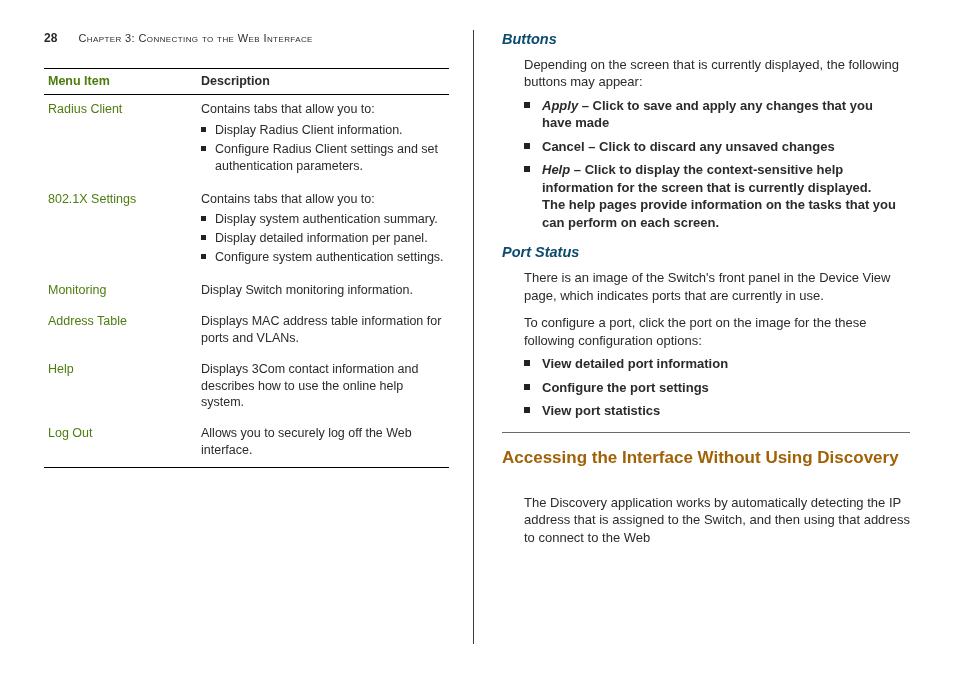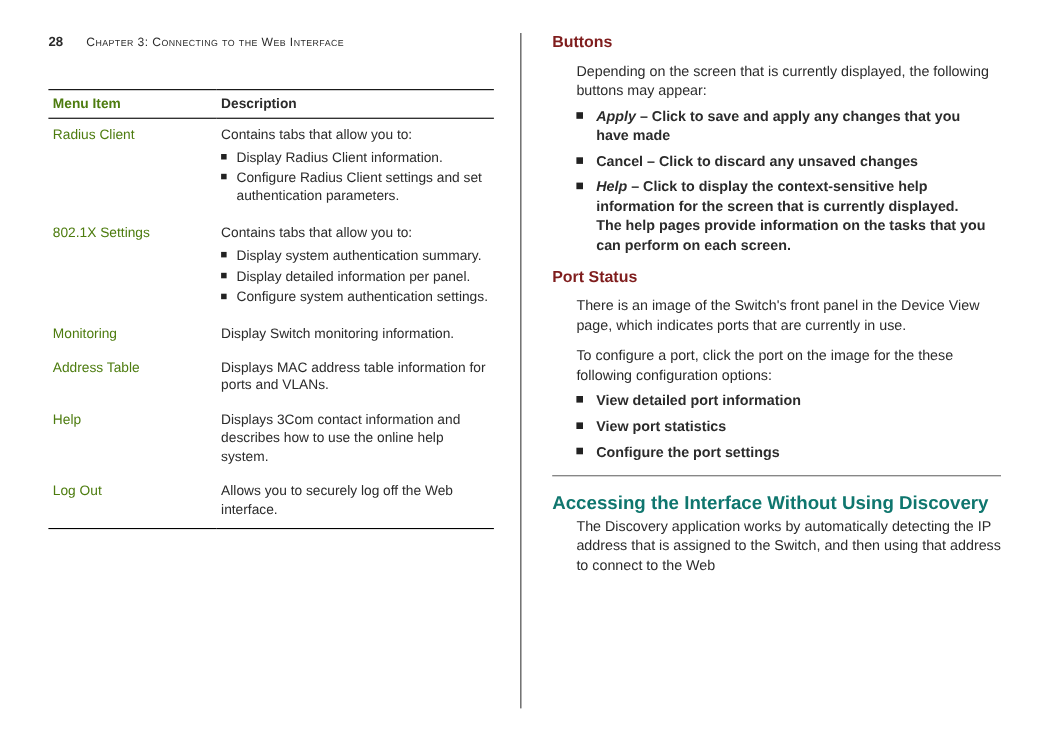--- a/index.html
+++ b/index.html
@@ -26,21 +26,21 @@
     box-sizing: border-box;
     border-right: 1px solid #3a3a3a;
   }
   .col-right {
     flex: 1 1 auto;
     padding-left: 28px;
     box-sizing: border-box;
   }
   .running-head {
     font-size: 11px;
-    margin-bottom: 34px;
+    margin-bottom: 22px;
   }
   .running-head .pg {
     font-weight: 700;
     font-size: 12px;
     margin-right: 18px;
   }
   .running-head .chap {
     font-variant: small-caps;
     letter-spacing: 0.4px;
   }
@@ -86,27 +86,28 @@
     left: 0;
     top: 5px;
     width: 5px;
     height: 5px;
     background: #222;
   }
   h2.sub {
     font-size: 14.5px;
     font-weight: 700;
     margin: 0 0 6px 0;
-    color: #7f1d1d;
+    color: #0c4a6e;
+    font-style: italic;
   }
   h1.section {
     font-size: 17px;
     font-weight: 700;
-    margin: 14px 0 0 0;
-    color: #0f766e;
+    margin: 14px 0 24px 0;
+    color: #a16207;
   }
   hr.thin {
     border: none;
     border-top: 1px solid #6a6a6a;
     margin: 4px 0 10px 0;
   }
   .body-text {
     margin: 0 0 10px 0;
     padding-left: 22px;
   }
@@ -208,22 +209,22 @@
         <li><span class="italic">Apply</span> – Click to save and apply any changes that you have made</li>
         <li>Cancel – Click to discard any unsaved changes</li>
         <li><span class="italic">Help</span> – Click to display the context-sensitive help information for the screen that is currently displayed. The help pages provide information on the tasks that you can perform on each screen.</li>
       </ul>
 
     <h2 class="sub">Port Status</h2>
     <p class="body-text">There is an image of the Switch's front panel in the Device View page, which indicates ports that are currently in use.</p>
     <p class="body-text tight">To configure a port, click the port on the image for the these following configuration options:</p>
     <ul class="body-list" id="port-list">
         <li>View detailed port information</li>
+        <li>Configure the port settings</li>
         <li>View port statistics</li>
-        <li>Configure the port settings</li>
       </ul>
 
     <hr class="thin">
     <h1 class="section">Accessing the Interface Without Using Discovery</h1>
     <p class="body-text">The Discovery application works by automatically detecting the IP address that is assigned to the Switch, and then using that address to connect to the Web</p>
   </div>
 
 </div>
 
 </body></html>

